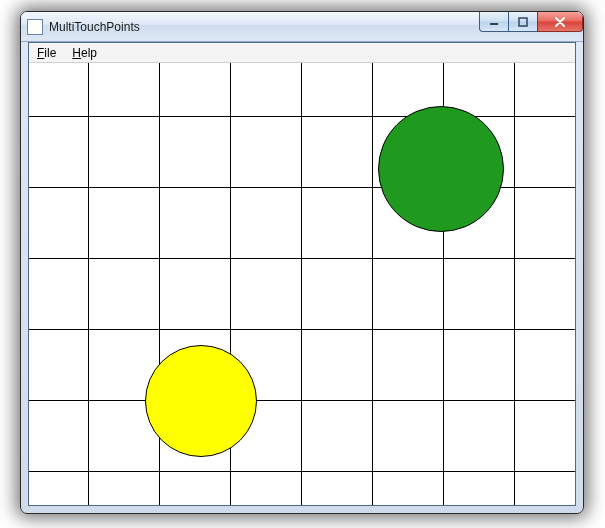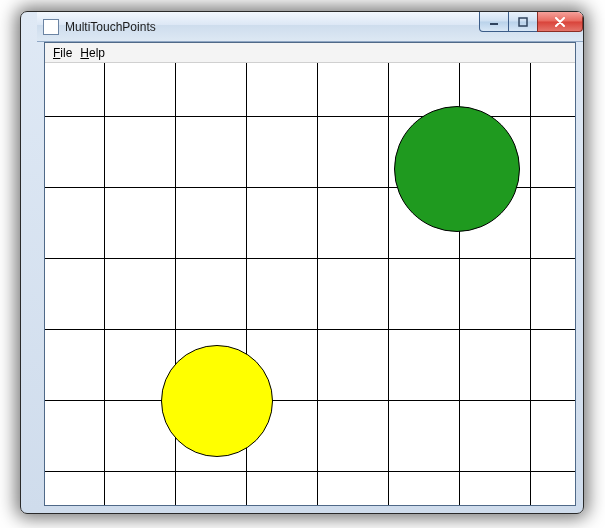--- a/index.html
+++ b/index.html
@@ -22,21 +22,20 @@
     }
     .window {
       position: absolute;
       left: 0; top: 0; right: 0; bottom: 0;
       border: 1px solid #2a2a2a;
       border-radius: 7px;
       overflow: hidden;
       background: linear-gradient(to bottom, #dfe9f5 0%, #cfdcec 100%);
       display: flex;
       flex-direction: column;
-      padding-left: 16px;
     }
     .titlebar {
       height: 30px;
       display: flex;
       align-items: center;
       padding: 0 6px;
       position: relative;
       background: linear-gradient(to bottom, #f3f8fe 0%, #dce7f5 45%, #cedded 46%, #dde8f4 100%);
       border-bottom: 1px solid #8fa7c4;
     }
@@ -90,20 +89,21 @@
       flex-direction: column;
       overflow: hidden;
     }
     .menubar {
       height: 20px;
       display: flex;
       align-items: center;
       padding: 0 4px;
       background: #f4f4f4;
       border-bottom: 1px solid #d0d0d0;
+      gap: 8px;
     }
     .menu-item {
       text-decoration: underline;
       text-decoration-color: transparent;
       color: #000;
       cursor: default;
       padding: 1px 4px;
     }
     .menu-item .mn-accel { text-decoration: underline; }
     .canvas-area {

